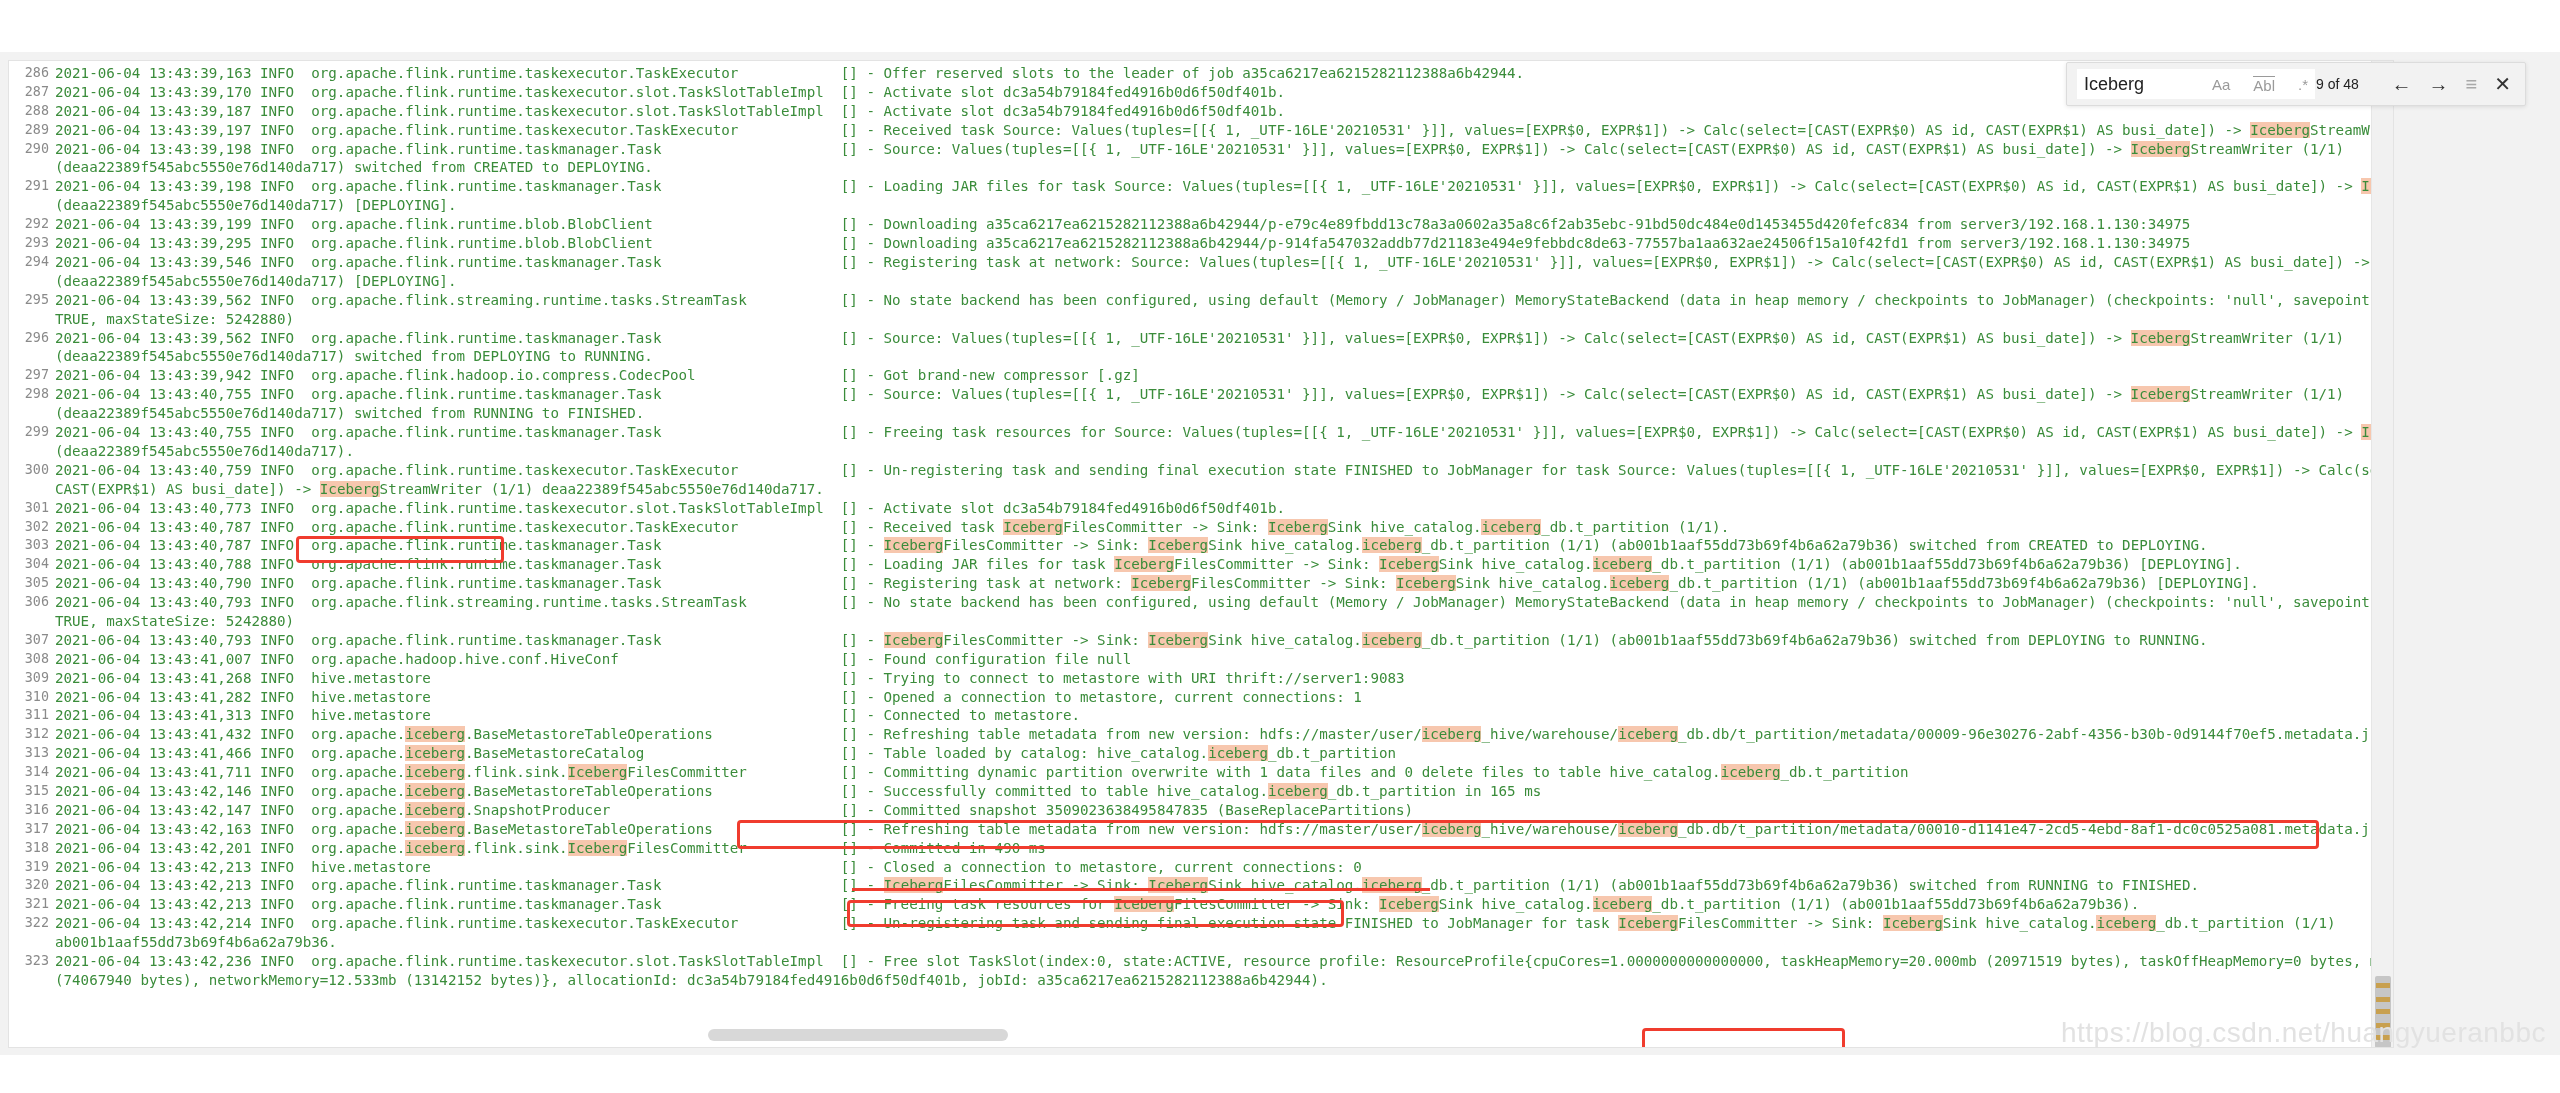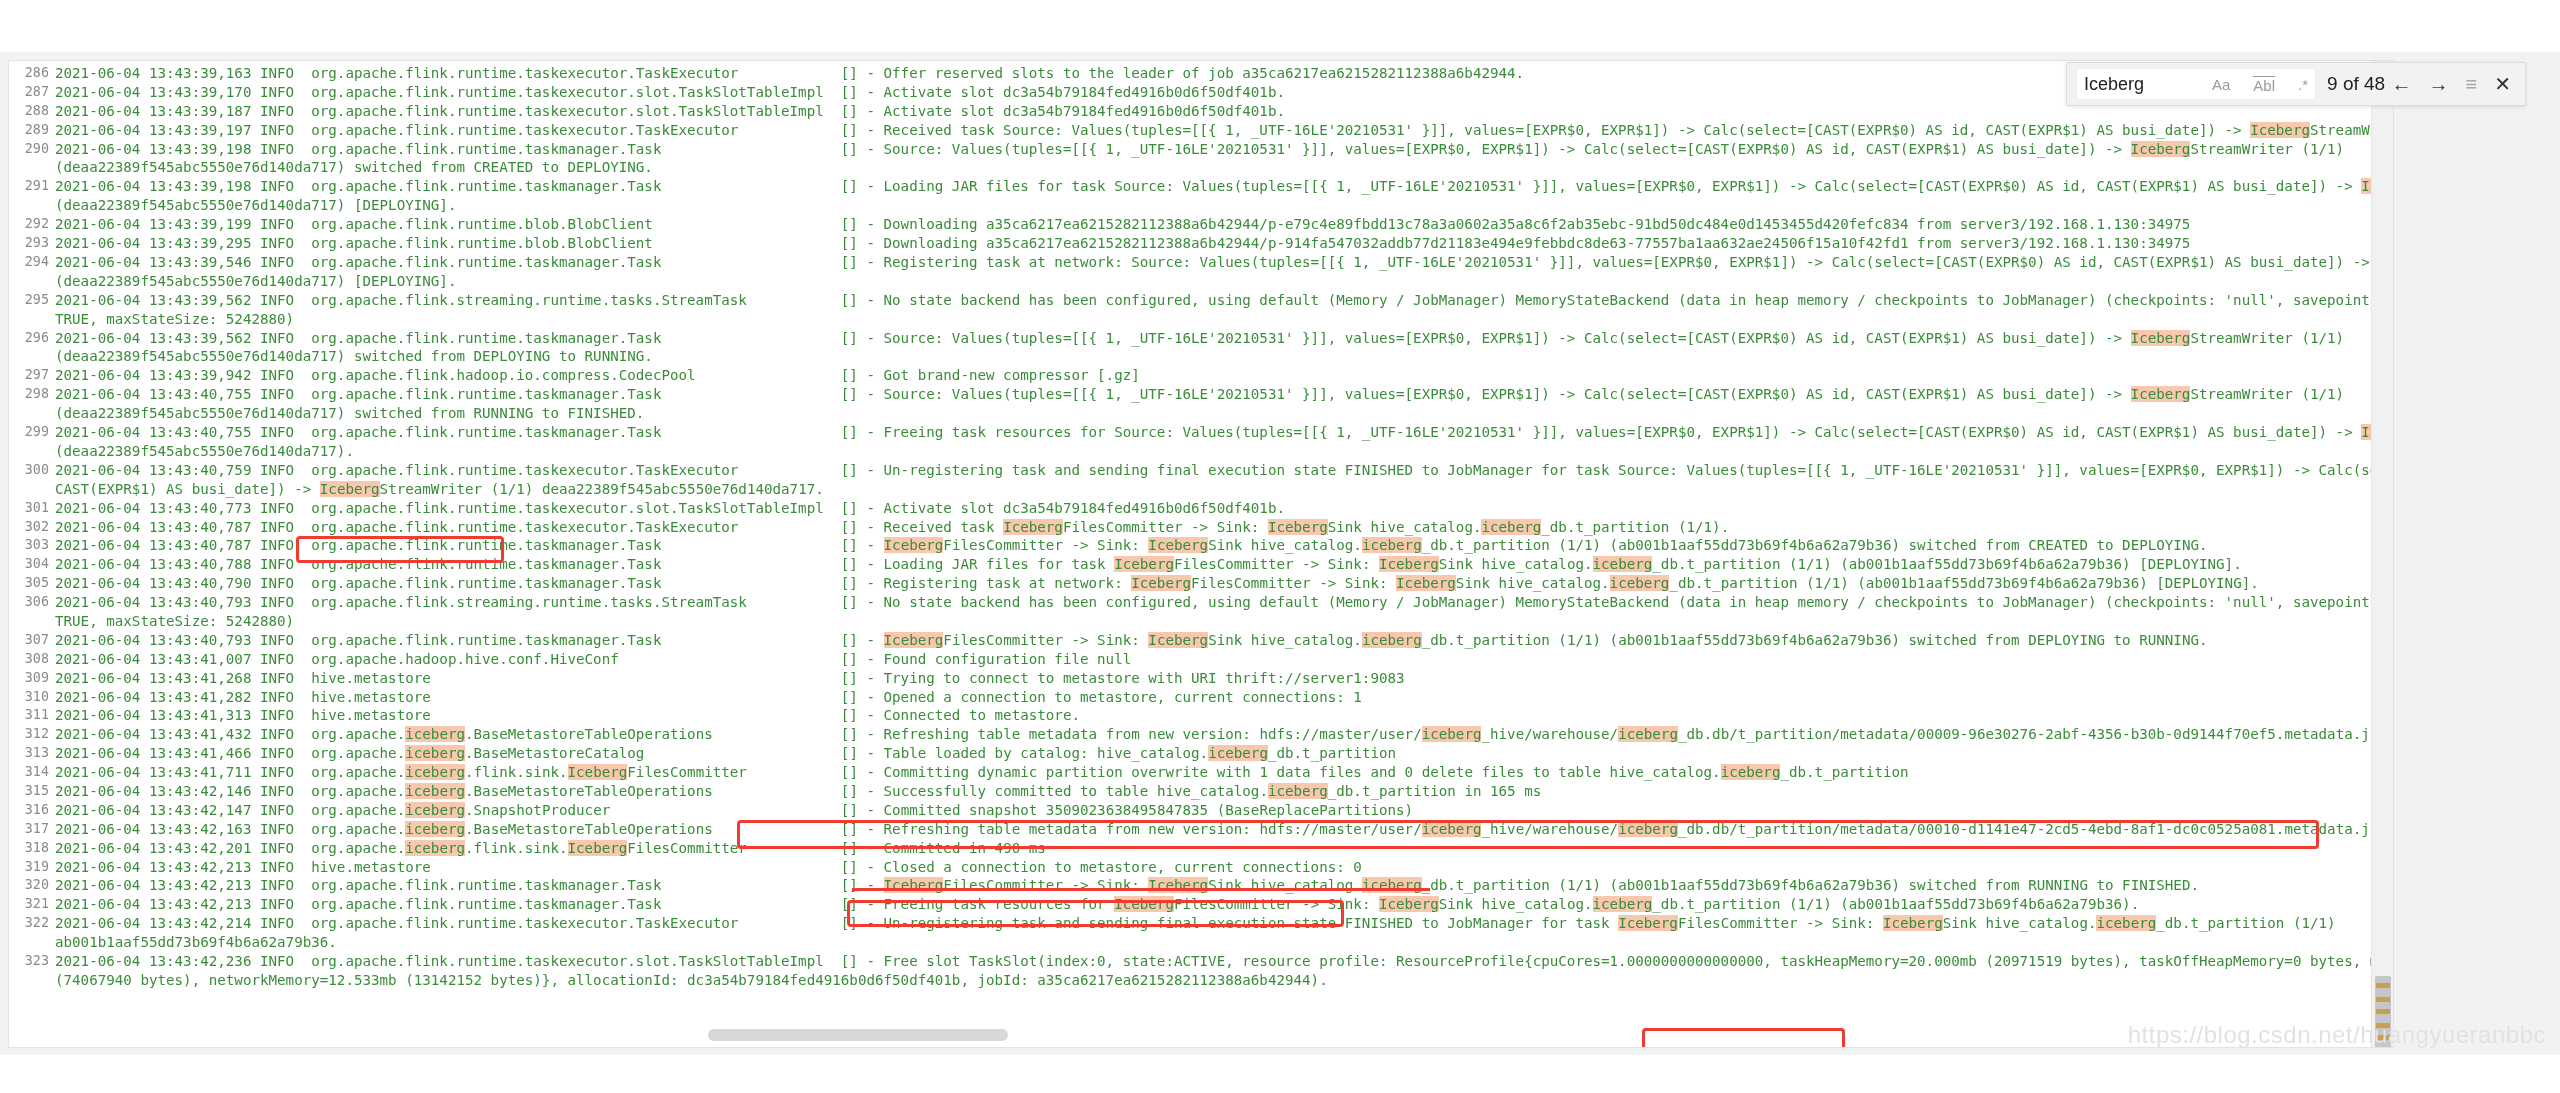--- a/index.html
+++ b/index.html
@@ -153,33 +153,33 @@
   .sopts { display: flex; align-items: center; gap: 23px; margin-left: auto; }
   .sopt {
     font-size: 15px; color: #9a9a9a;
     font-family: "Liberation Sans", sans-serif;
     cursor: pointer;
     line-height: 1;
     user-select: none;
   }
   .sopt.abl { border-top: 1.5px solid #9a9a9a; padding-top: 1px; }
   .scount {
-    font-size: 19px; color: #222;
-    margin-left: 12px; white-space: nowrap;
+    font-size: 14px; color: #222;
+    margin-left: 1px; white-space: nowrap;
     font-family: "Liberation Sans", sans-serif;
   }
   .snav { display: flex; align-items: center; gap: 17px; margin-left: auto; padding-right: 4px; }
   .snav .ic { font-size: 20px; color: #333; cursor: pointer; line-height: 1; }
   .snav .ic.dim { color: #a9a9a9; }
 
   
   .watermark {
     position: absolute;
     right: 14px; bottom: 6px;
-    font-size: 24px;
+    font-size: 28px;
     color: #e2e2e2;
     font-family: "Liberation Sans", sans-serif;
     letter-spacing: 0.5px;
     user-select: none;
   }
   .hscroll {
     position: absolute;
     left: 8px; bottom: 14px;
     width: 2510px; height: 12px;
     background: transparent;

